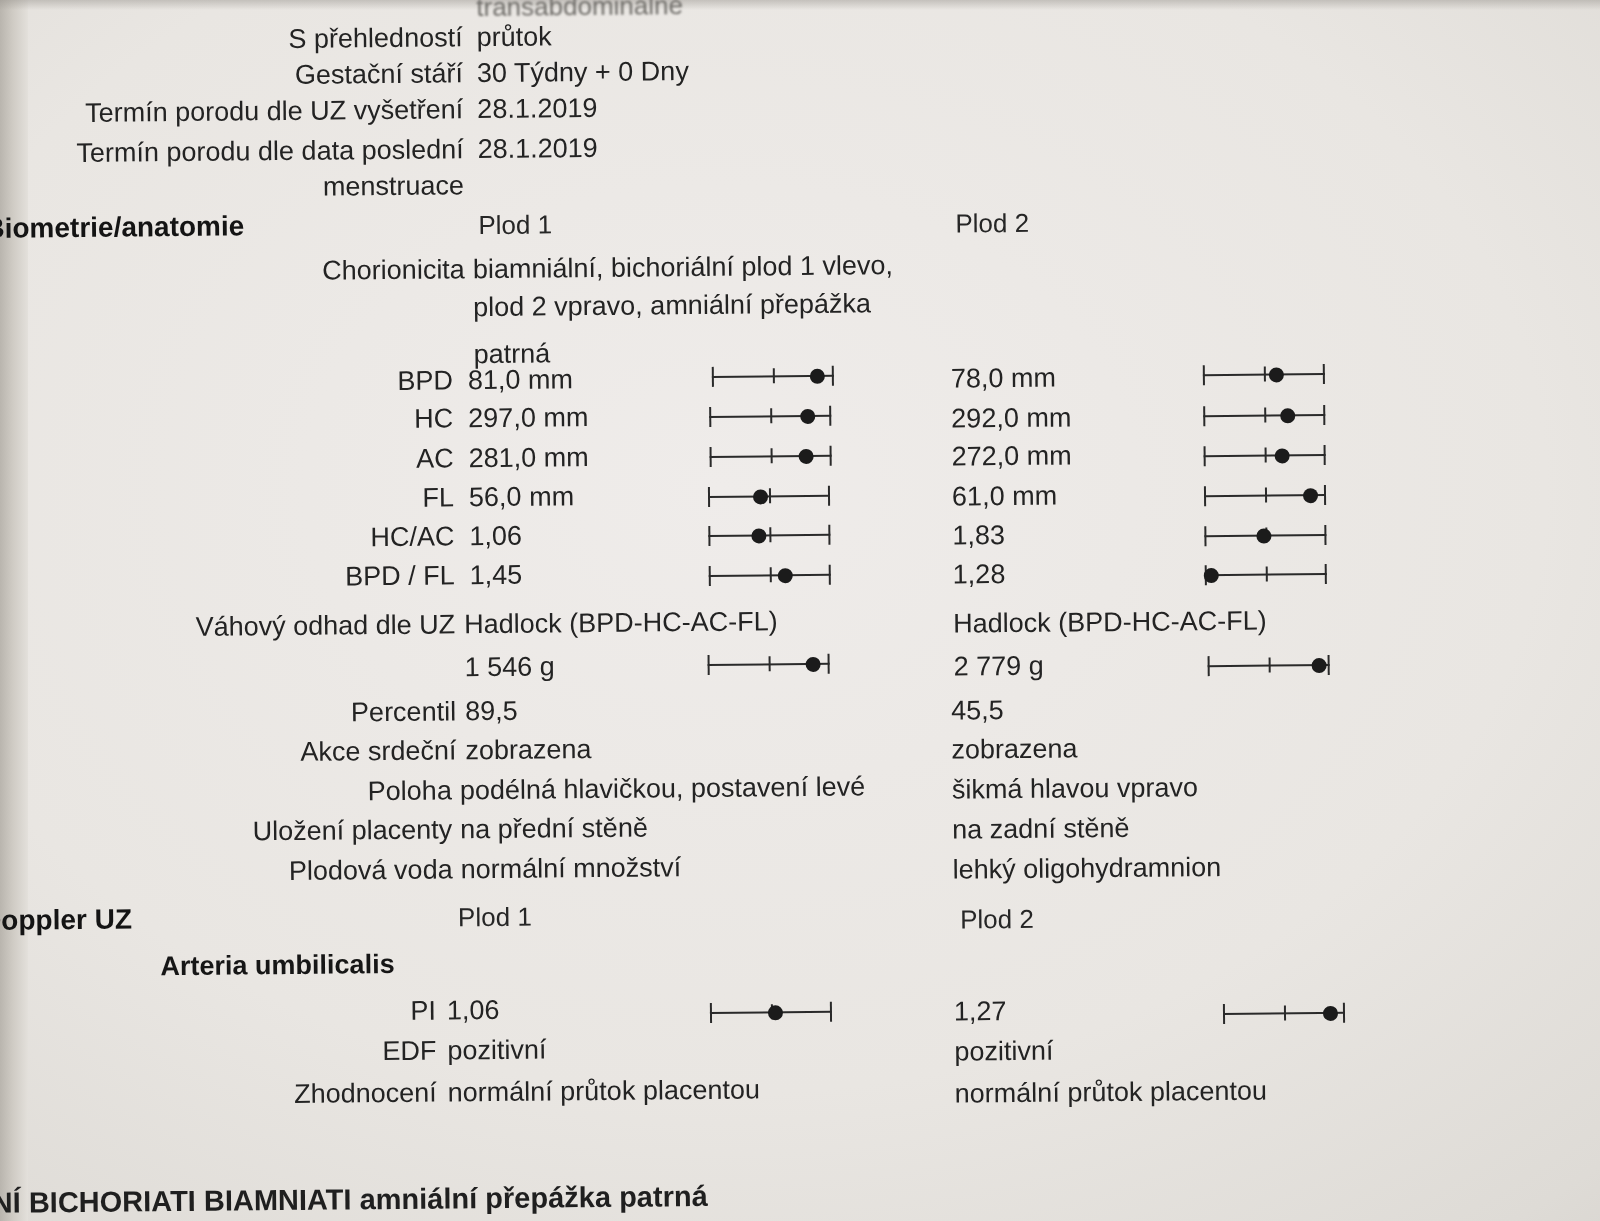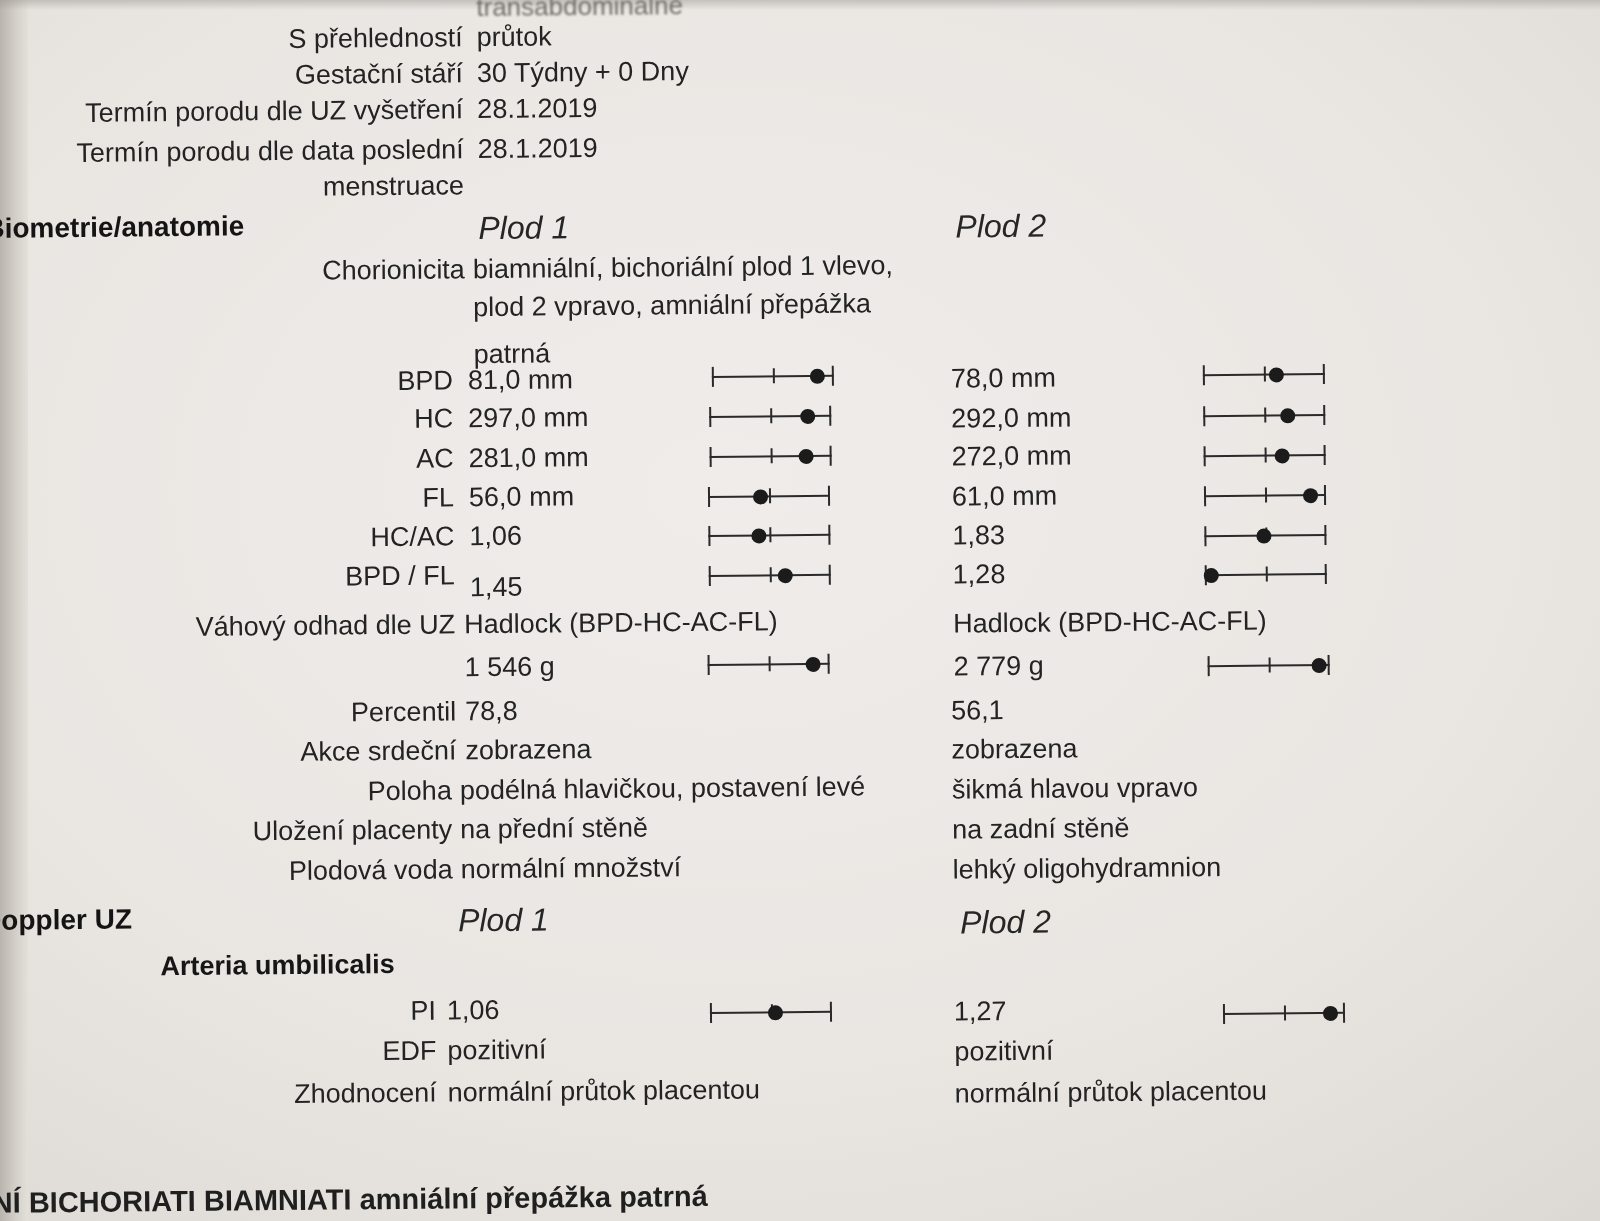--- a/index.html
+++ b/index.html
@@ -67,22 +67,21 @@
   }
   .sect {
     position: absolute;
     font-size: 28px;
     font-weight: bold;
     color: #141414;
     white-space: nowrap;
   }
   .ital {
     position: absolute;
-    font-size: 32px;
-    font-style: italic;
+    font-size: 26px;
     color: #262626;
     white-space: nowrap;
     text-align: center;
   }
   .sub {
     position: absolute;
     font-size: 27px;
     font-weight: bold;
     color: #161616;
     white-space: nowrap;
@@ -256,21 +255,21 @@
   <div class="val2" style="left:953px; top:523px;">1,83</div>
   <div class="plot" style="left:1205px; top:527px; width:122px;">
     <div class="axis"></div>
       <div class="cap" style="left:0;"></div>
       <div class="cap" style="right:0;"></div>
     <div class="tick" style="left:50%;"></div>
       <div class="dot" style="left:48%;"></div>
   </div>
 
   <div class="lbl" style="left:0px; top:558px; width:455px;">BPD / FL</div>
-  <div class="val" style="left:470px; top:570px;text-align:center;">1,45</div>
+  <div class="val" style="left:470px; top:558px;text-align:center;">1,45</div>
   <div class="plot" style="left:709px; top:562px; width:122px;">
     <div class="axis"></div>
       <div class="cap" style="left:0;"></div>
       <div class="cap" style="right:0;"></div>
     <div class="tick" style="left:50%;"></div>
       <div class="dot" style="left:62%;"></div>
   </div>
   <div class="val2" style="left:953px; top:562px;">1,28</div>
   <div class="plot" style="left:1205px; top:566px; width:122px;">
     <div class="axis"></div>
@@ -295,22 +294,22 @@
   <div class="val2" style="left:953px; top:654px;">2 779  g</div>
   <div class="plot" style="left:1207px; top:657px; width:122px;">
     <div class="axis"></div>
       <div class="cap" style="left:0;"></div>
       <div class="cap" style="right:0;"></div>
     <div class="tick" style="left:50%;"></div>
       <div class="dot" style="left:91%;"></div>
   </div>
 
   <div class="lbl" style="left:0px; top:694px; width:455px;">Percentil</div>
-  <div class="val" style="left:464px; top:694px;">78,8</div>
-  <div class="val2" style="left:950px; top:698px;">56,1</div>
+  <div class="val" style="left:464px; top:694px;">89,5</div>
+  <div class="val2" style="left:950px; top:698px;">45,5</div>
 
   <div class="lbl" style="left:0px; top:733px; width:455px;">Akce srdeční</div>
   <div class="val" style="left:464px; top:733px;">zobrazena</div>
   <div class="val2" style="left:950px; top:737px;">zobrazena</div>
 
   <div class="lbl" style="left:0px; top:773px; width:450px;">Poloha</div>
   <div class="val" style="left:458px; top:773px;">podélná hlavičkou, postavení levé</div>
   <div class="val2" style="left:950px; top:777px;">šikmá hlavou vpravo</div>
 
   <div class="lbl" style="left:0px; top:812px; width:450px;">Uložení placenty</div>

